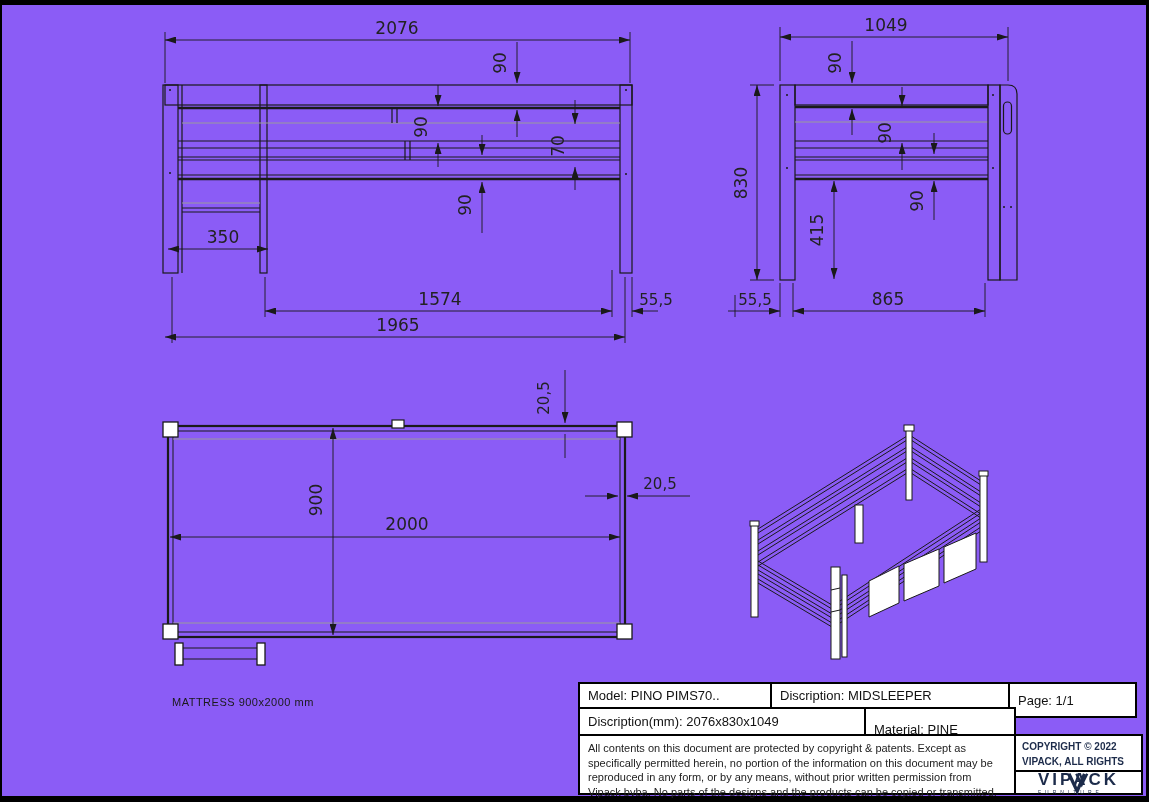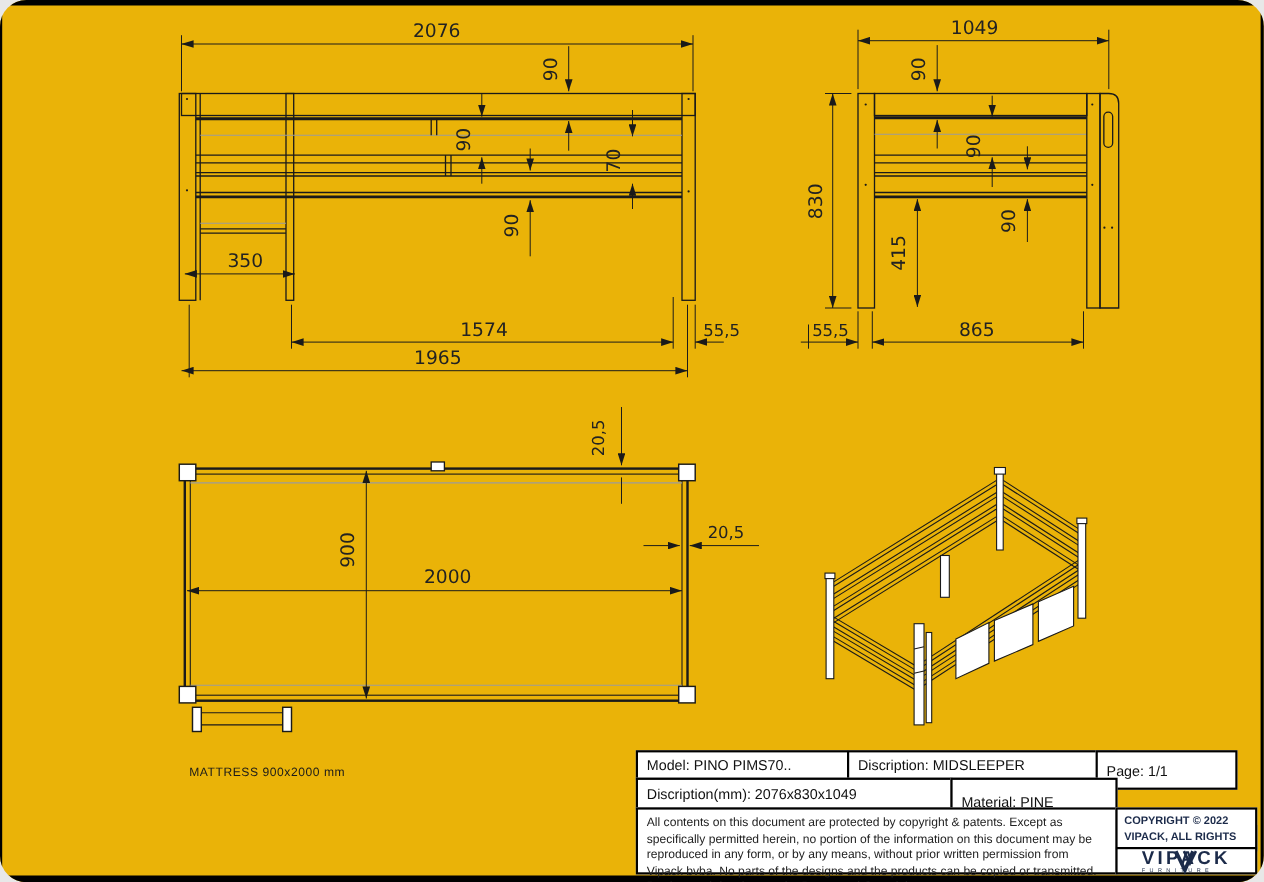--- a/index.html
+++ b/index.html
@@ -1,17 +1,17 @@
 <!DOCTYPE html>
 <html><head>
 <meta charset="utf-8">
 <style>
   html,body{margin:0;padding:0;background:#e8e8e8;}
-  .page{position:relative;width:1149px;height:802px;background:#eab308;overflow:hidden;
-        font-family:"Liberation Sans",sans-serif;color:#111;border-radius:24px;}
+  .page{position:relative;width:1149px;height:802px;background:#8b5cf6;overflow:hidden;
+        font-family:"Liberation Sans",sans-serif;color:#111;}
   .frame{position:absolute;inset:0;border-style:solid;border-color:#000;
          border-width:5px 3px 6px 2px;pointer-events:none;box-sizing:border-box;}
   svg{position:absolute;overflow:visible;}
   svg text{font-family:"DejaVu Sans",sans-serif;fill:#222;stroke:none;}
   .dimtxt{font-size:17px;}
   .dimtxt-s{font-size:15px;}
   .note{position:absolute;left:172px;top:696px;font-size:11px;letter-spacing:.5px;color:#1a1a1a;}
   
   .tb{position:absolute;left:578px;top:682px;width:565px;height:113px;font-size:13px;}
   .cell{position:absolute;border:2px solid #000;box-sizing:border-box;background:#fff;
@@ -240,21 +240,21 @@
       <polygon points="182,159 217,144 217,181 182,196" fill="#fff"></polygon>
       <polygon points="222,142 254,128 254,164 222,178" fill="#fff"></polygon>
     </g>
   </svg>
 
   <div class="note">MATTRESS 900x2000 mm</div>
 
   <div class="tb">
     <div class="cell" style="left:0;top:0;width:194px;height:27px;">Model: PINO PIMS70..</div>
     <div class="cell" style="left:192px;top:0;width:246px;height:27px;">Discription: MIDSLEEPER</div>
-    <div class="cell" style="left:418px;top:0;width:129px;height:36px;">Page: 1/1</div>
+    <div class="cell" style="left:430px;top:0;width:129px;height:36px;">Page: 1/1</div>
     <div class="cell" style="left:0;top:25px;width:288px;height:29px;">Discription(mm): 2076x830x1049</div>
     <div class="cell" style="left:286px;top:25px;width:152px;height:45px;">Material: PINE</div>
     <div class="cell" style="left:436px;top:25px;width:129px;height:15px;margin-top:43px;">Date: 20/01/2022</div>
     <div class="cell legal" style="left:0;top:52px;width:438px;height:61px;">All contents on this document are protected by copyright &amp; patents. Except as specifically permitted herein, no portion of the information on this document may be reproduced in any form, or by any means, without prior written permission from Vipack bvba. No parts of the designs and the products can be copied or transmitted. Product and drawings under Patent and Copyright.</div>
     <div class="cell copy" style="left:436px;top:52px;width:129px;height:38px;">COPYRIGHT © 2022 VIPACK, ALL RIGHTS RESERVED</div>
     <div class="cell logo" style="left:436px;top:88px;width:129px;height:25px;">
       <svg width="24" height="21" viewBox="0 0 26 23">
         <path d="M2,2 L11,21 L19,2" stroke="#1c2b4a" stroke-width="3.6" fill="none"></path>
         <path d="M10,2 L16,14 L22,2" stroke="#1c2b4a" stroke-width="2.6" fill="none"></path>
       </svg>

